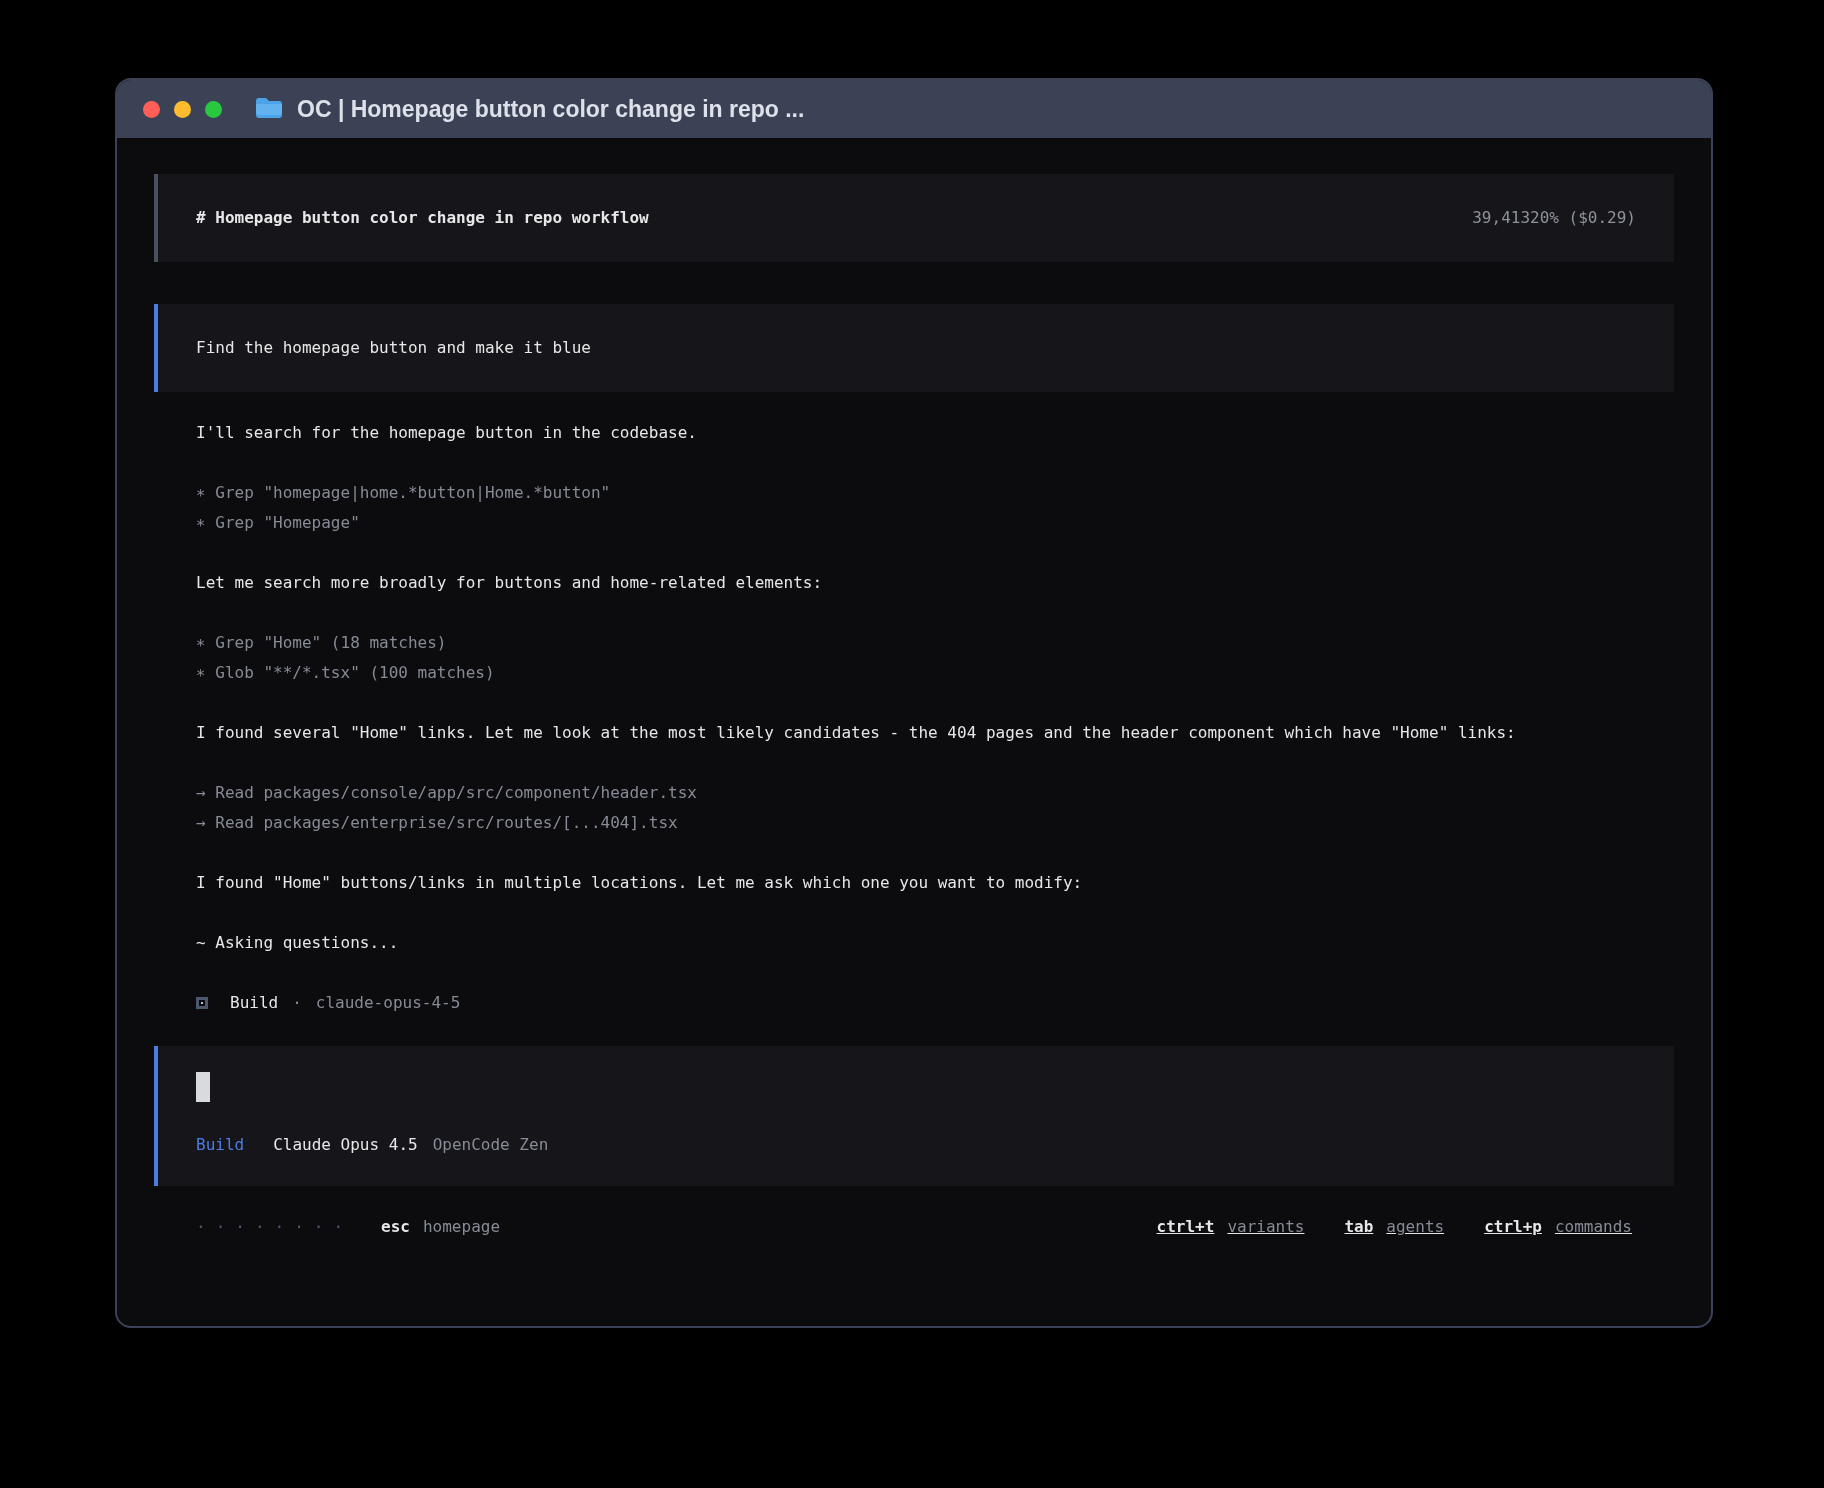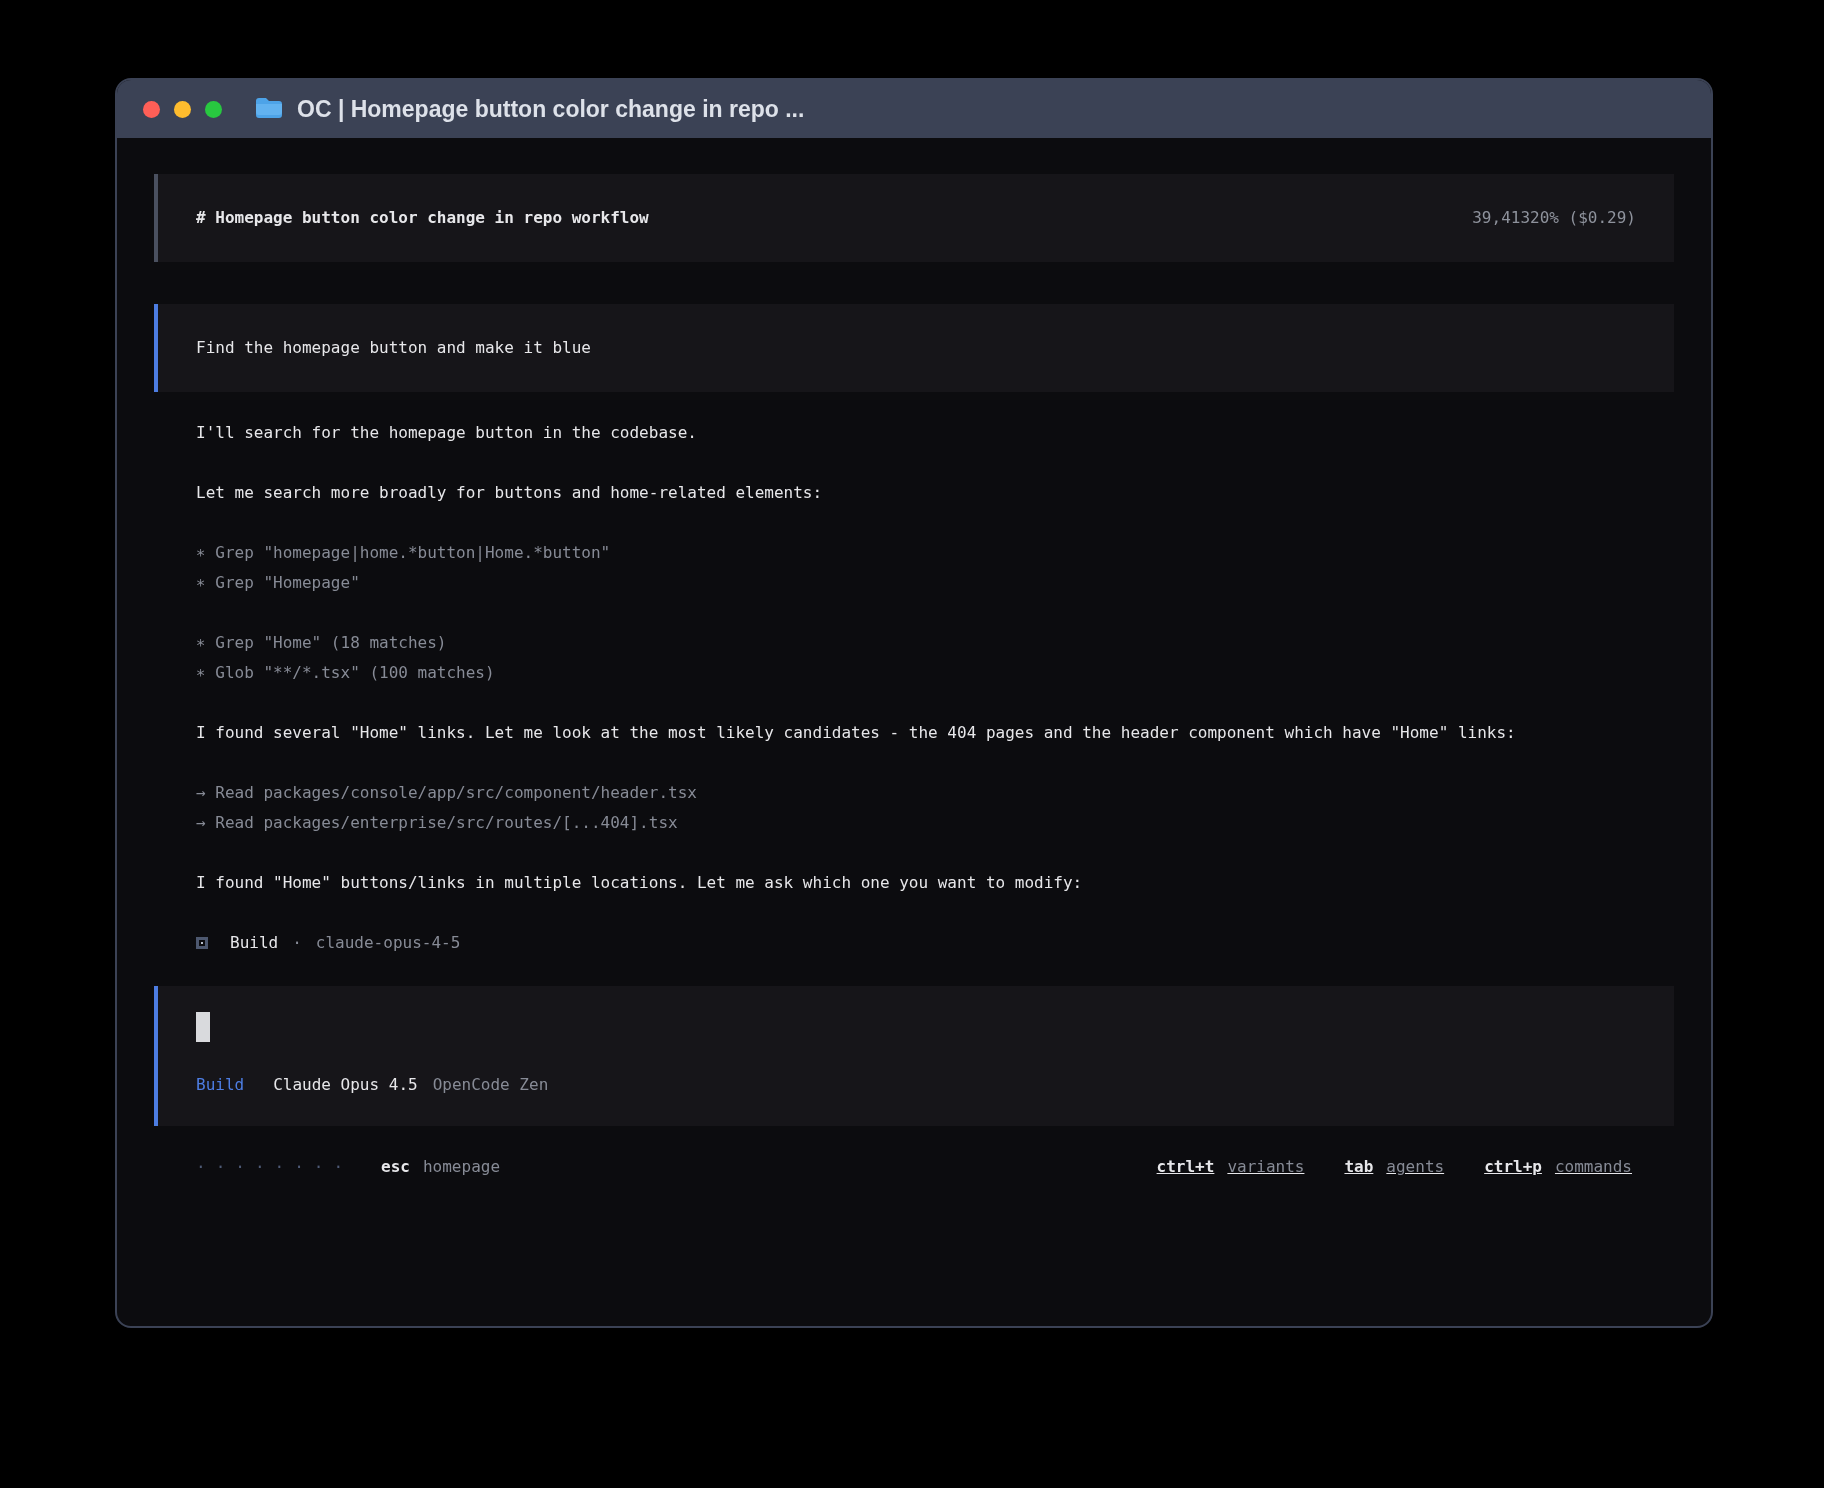--- a/index.html
+++ b/index.html
@@ -163,41 +163,42 @@
     </div>
 
     <div class="block user-block">
       <span class="line">Find the homepage button and make it blue</span>
     </div>
 
     <div class="transcript">
 
       <div class="t line">I'll search for the homepage button in the codebase.</div>
 
-      <div class="t line">Let me search more broadly for buttons and home-related elements:</div>
-
       <div class="t">
         <div class="muted line">∗ Grep "homepage|home.*button|Home.*button"</div>
         <div class="muted line">∗ Grep "Homepage"</div>
       </div>
 
+      <div class="t line">Let me search more broadly for buttons and home-related elements:</div>
+
       <div class="t">
         <div class="muted line">∗ Grep "Home" (18 matches)</div>
         <div class="muted line">∗ Glob "**/*.tsx" (100 matches)</div>
       </div>
 
       <div class="t line">I found several "Home" links. Let me look at the most likely candidates - the 404 pages and the header component which have "Home" links:</div>
 
       <div class="t">
         <div class="muted line">→ Read packages/console/app/src/component/header.tsx</div>
         <div class="muted line">→ Read packages/enterprise/src/routes/[...404].tsx</div>
       </div>
 
       <div class="t line">I found "Home" buttons/links in multiple locations. Let me ask which one you want to modify:</div>
 
+      <div class="t line">~ Asking questions...</div>
 
       <div class="t agent-line">
         <span class="agent-icon">
             <span></span>
           </span>
         <span class="agent-name">Build</span>
         <span class="agent-sep">·</span>
         <span class="agent-model">claude-opus-4-5</span>
       </div>
 

